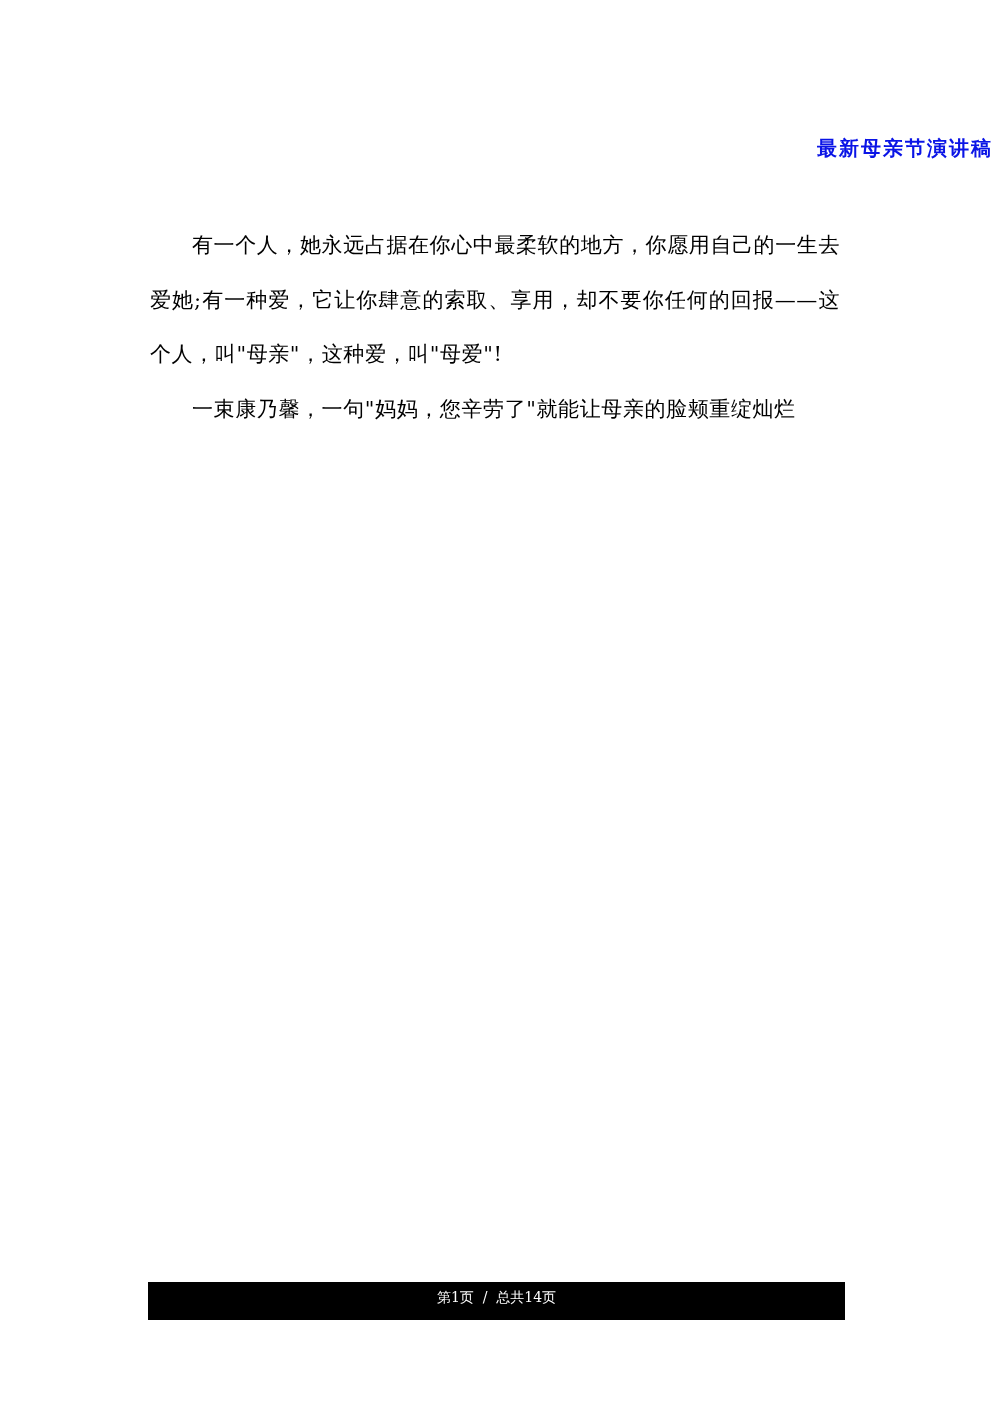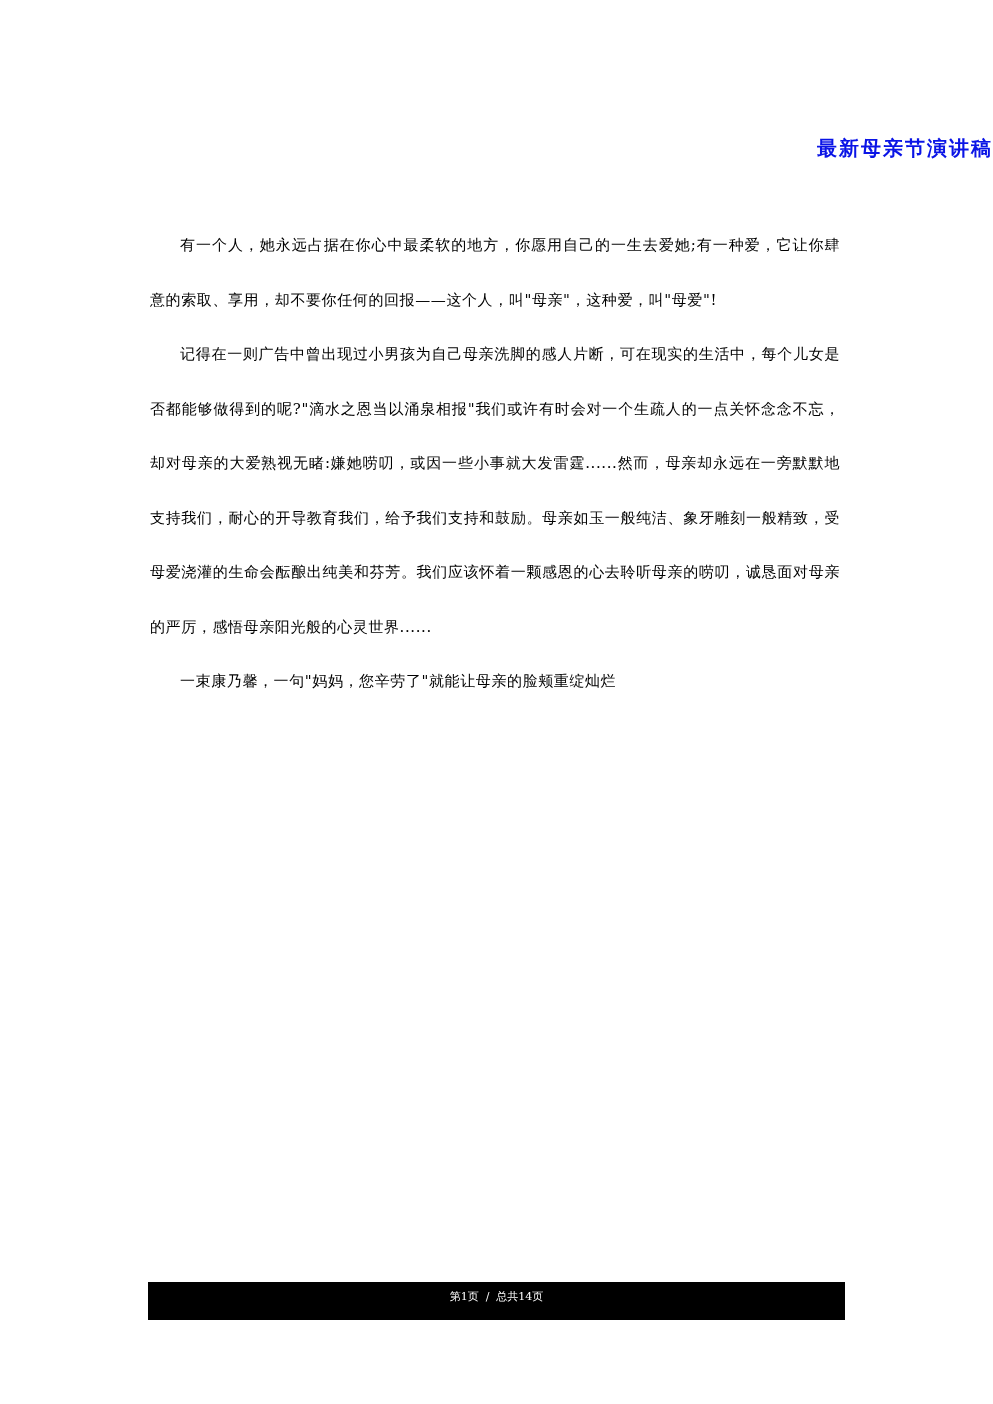--- a/index.html
+++ b/index.html
@@ -32,21 +32,21 @@
       font-size: 20px;
       line-height: 40px;
       letter-spacing: 2px;
       color: #0a14e6;
     }
     .body-text {
       position: absolute;
       left: 150px;
       top: 218px;
       width: 690px;
-      font-size: 15px;
+      font-size: 21px;
       line-height: 54.5px;
       letter-spacing: 0.6px;
     }
     .para {
       margin: 0;
       text-indent: 2em;
       text-align: justify;
       text-align-last: left;
     }
     .footer-bar {
@@ -56,34 +56,33 @@
       width: 697px;
       height: 38px;
       background: #000000;
       display: flex;
       align-items: center;
       justify-content: center;
     }
     .footer-text {
       color: #ffffff;
       font-family: "DejaVu Serif", "Liberation Serif", serif;
-      font-size: 11px;
+      font-size: 14px;
       line-height: 20px;
       margin-top: -8px;
       white-space: pre;
     }
   </style>
 </head>
 <body>
 
 <div class="page">
   <div class="title">最新母亲节演讲稿</div>
 
   <div class="body-text">
     <p class="para">有一个人，她永远占据在你心中最柔软的地方，你愿用自己的一生去爱她;有一种爱，它让你肆意的索取、享用，却不要你任何的回报——这个人，叫"母亲"，这种爱，叫"母爱"!</p>
-    <p class="para">记得在一则广告中曾出现过小男孩为自己母亲洗脚的感人片断，可在现实的生活中，每个儿女是否都能够做得到的呢?"滴水之恩当以涌泉相报"我们或许有时会对一个生疏人的一点关怀念念不忘，却对母亲的大爱熟视无睹:嫌她唠叨，或因一些小事就大发雷霆......然而，母亲却永远在一旁默默地支持我们，耐心的开导教育我们，给予我们支持和鼓励。母亲如玉一般纯洁、象牙雕刻一般精致，受母爱浇灌的生命会酝酿出纯美和芬芳。我们应该怀着一颗感恩的心去聆听母亲的唠叨，诚恳面对母亲的严厉，感悟母亲阳光般的心灵世界......</p>
     <p class="para">一束康乃馨，一句"妈妈，您辛劳了"就能让母亲的脸颊重绽灿烂</p>
   </div>
 
   <div class="footer-bar">
     <span class="footer-text">第1页  /  总共14页</span>
   </div>
 </div>
 
 </body></html>

